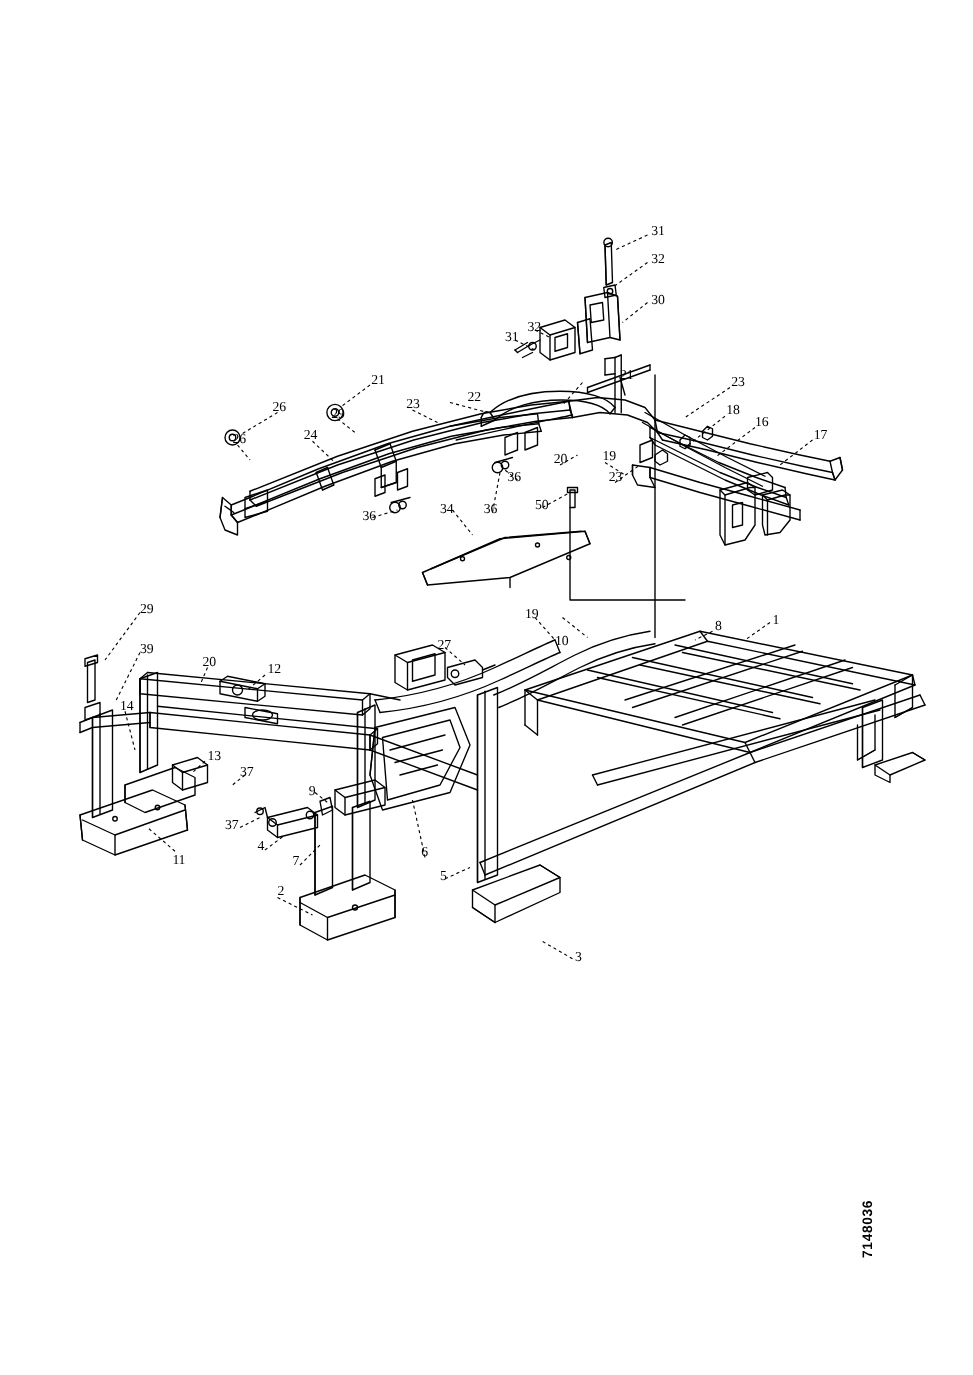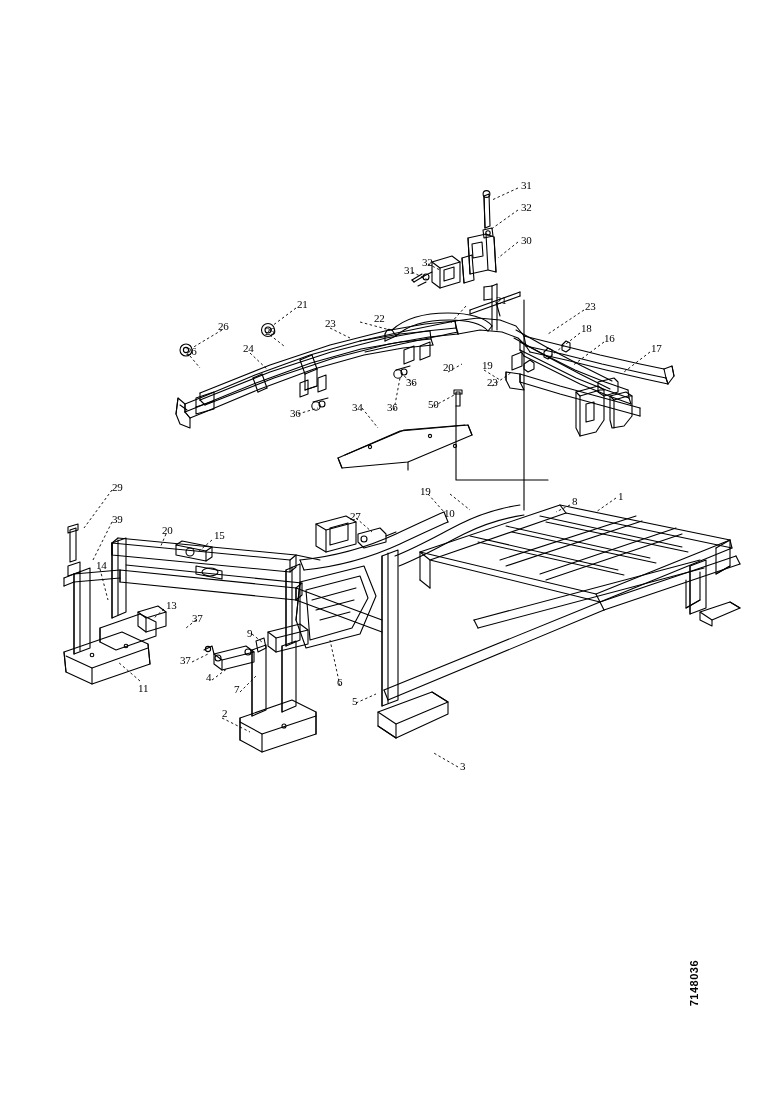--- a/index.html
+++ b/index.html
@@ -379,21 +379,21 @@
     <span class="callout" style="left:352px;top:696px">5</span>
     <span class="callout" style="left:337px;top:677px">6</span>
     <span class="callout" style="left:234px;top:684px">7</span>
     <span class="callout" style="left:572px;top:496px">8</span>
     <span class="callout" style="left:247px;top:628px">9</span>
     <span class="callout" style="left:444px;top:508px">10</span>
     <span class="callout" style="left:162px;top:525px">20</span>
     <span class="callout" style="left:138px;top:683px">11</span>
     <span class="callout" style="left:166px;top:600px">13</span>
     <span class="callout" style="left:96px;top:560px">14</span>
-    <span class="callout" style="left:214px;top:530px">15</span>
+    <span class="callout" style="left:214px;top:530px">12</span>
     <span class="callout" style="left:604px;top:333px">16</span>
     <span class="callout" style="left:651px;top:343px">17</span>
     <span class="callout" style="left:581px;top:323px">18</span>
     <span class="callout" style="left:482px;top:360px">19</span>
     <span class="callout" style="left:443px;top:362px">20</span>
     <span class="callout" style="left:496px;top:295px">21</span>
     <span class="callout" style="left:374px;top:313px">22</span>
     <span class="callout" style="left:325px;top:318px">23</span>
     <span class="callout" style="left:487px;top:377px">23</span>
     <span class="callout" style="left:243px;top:343px">24</span>

